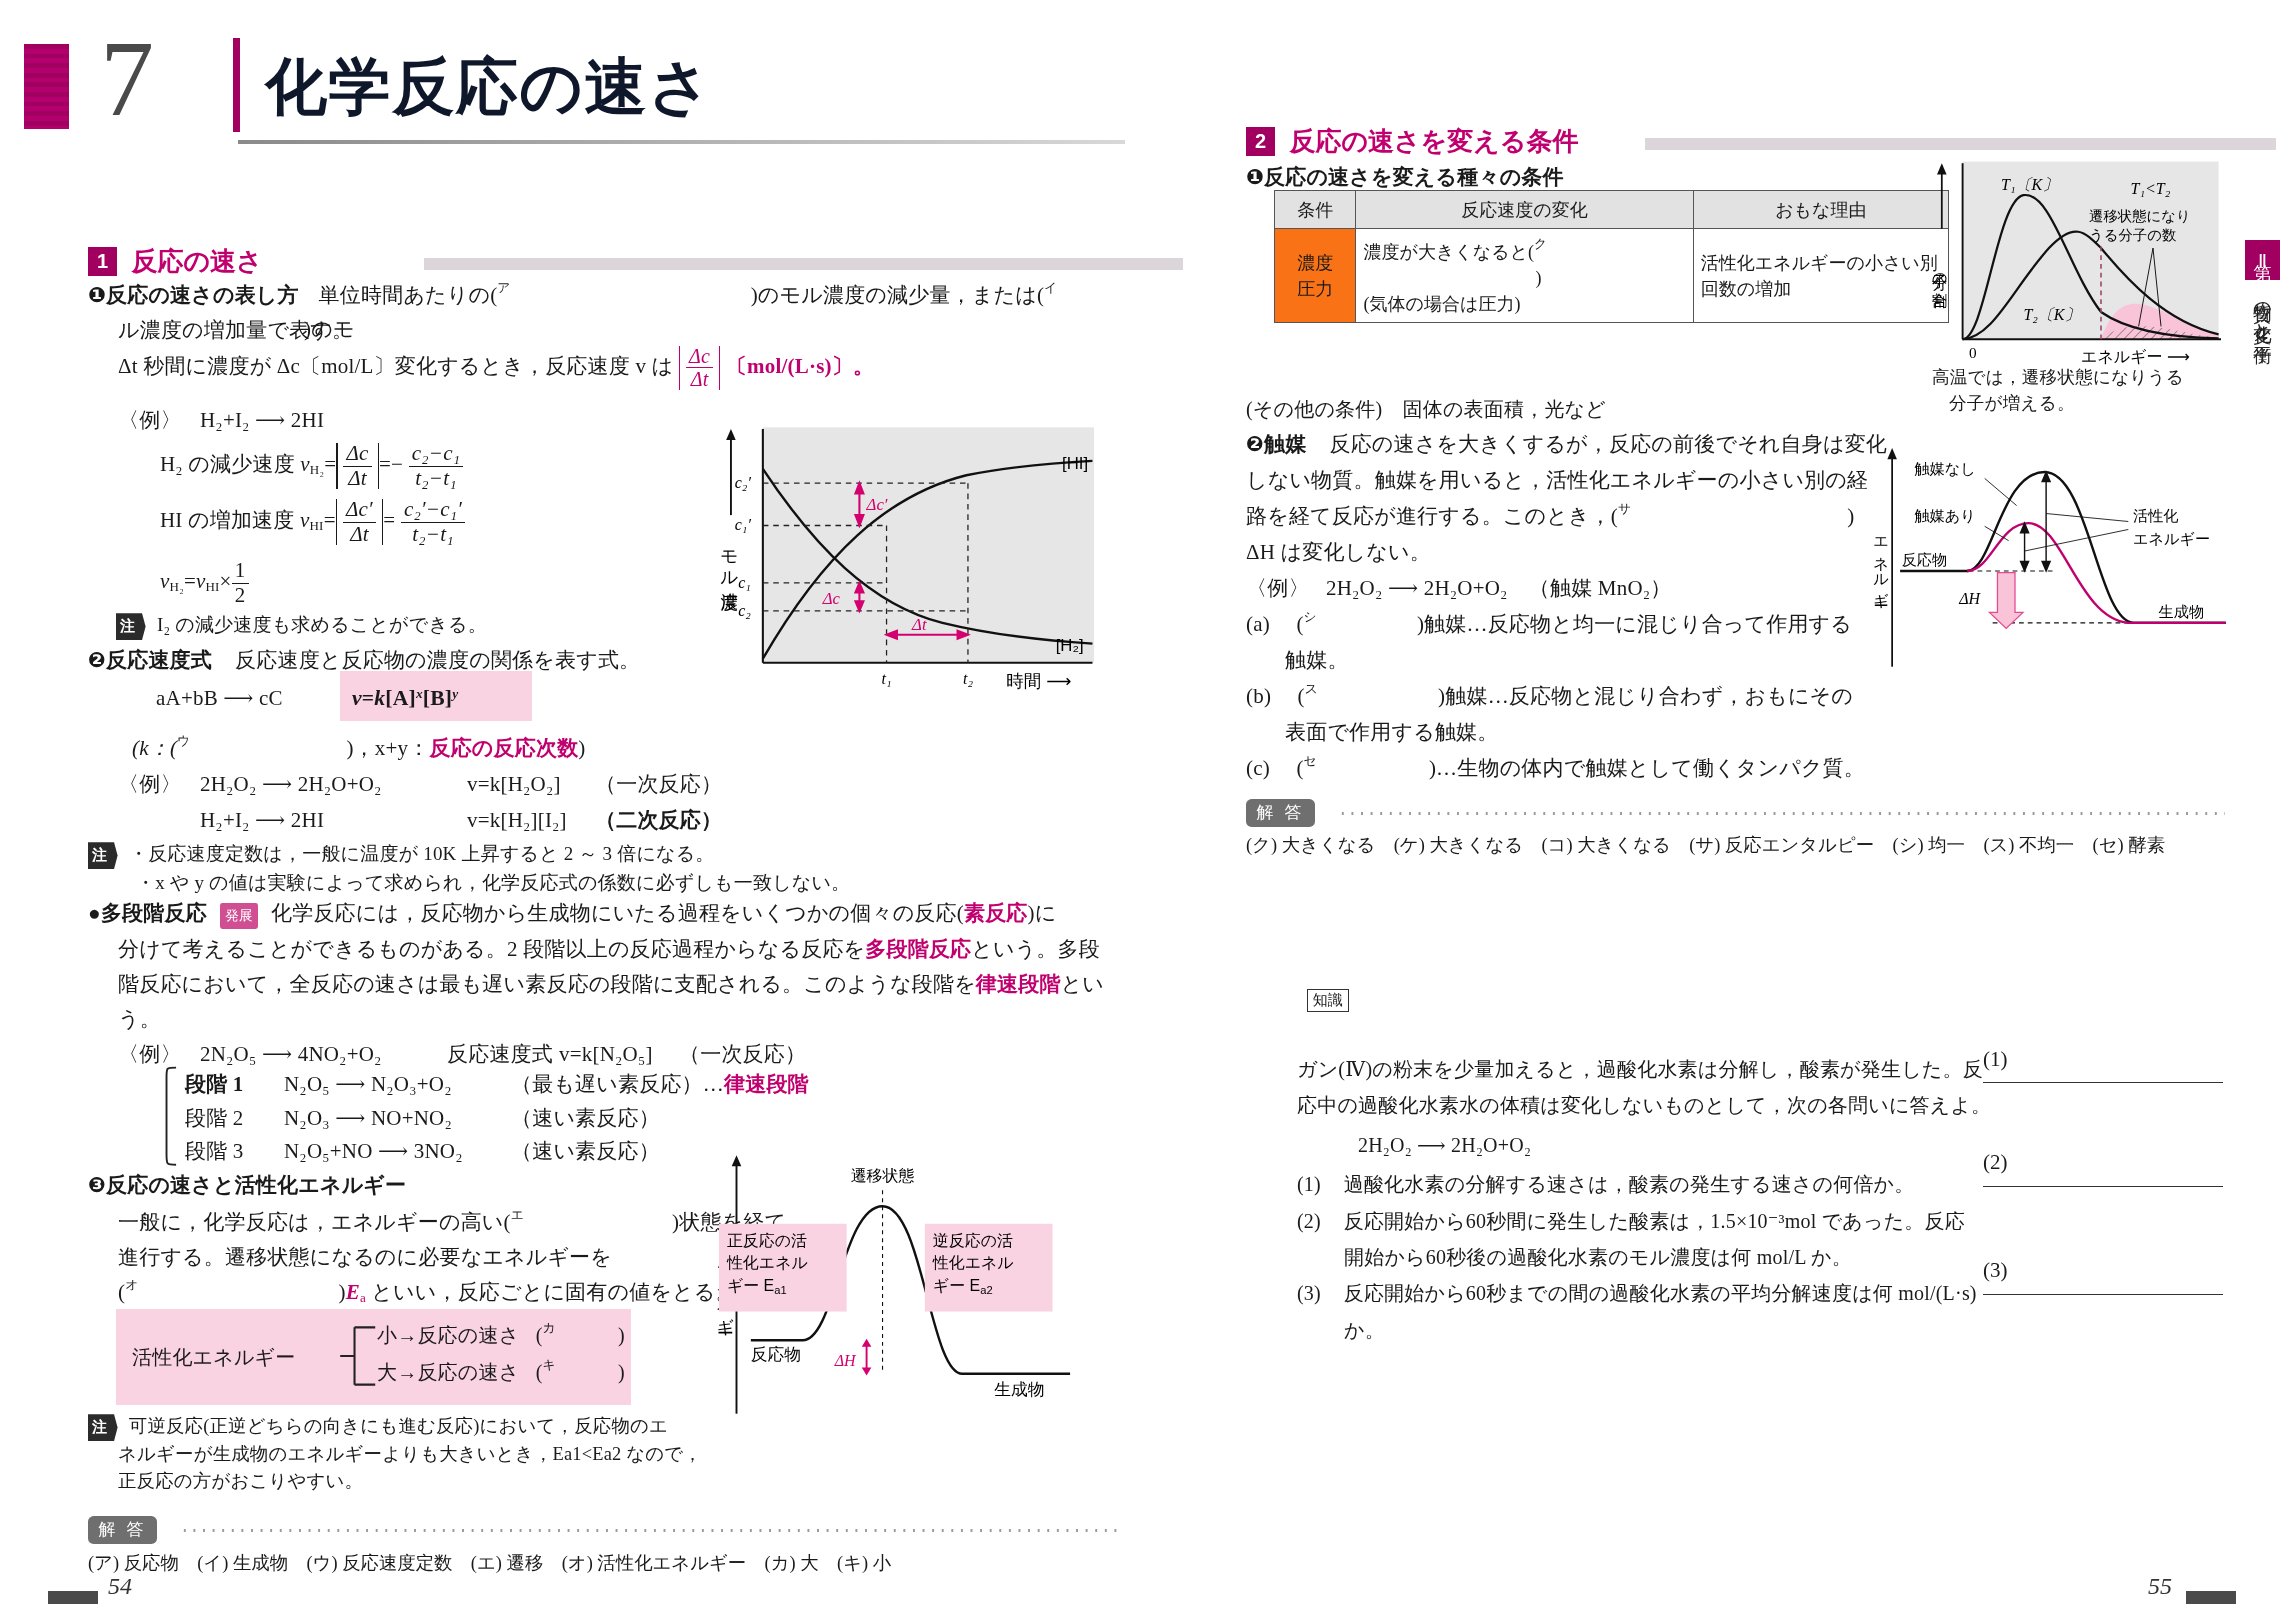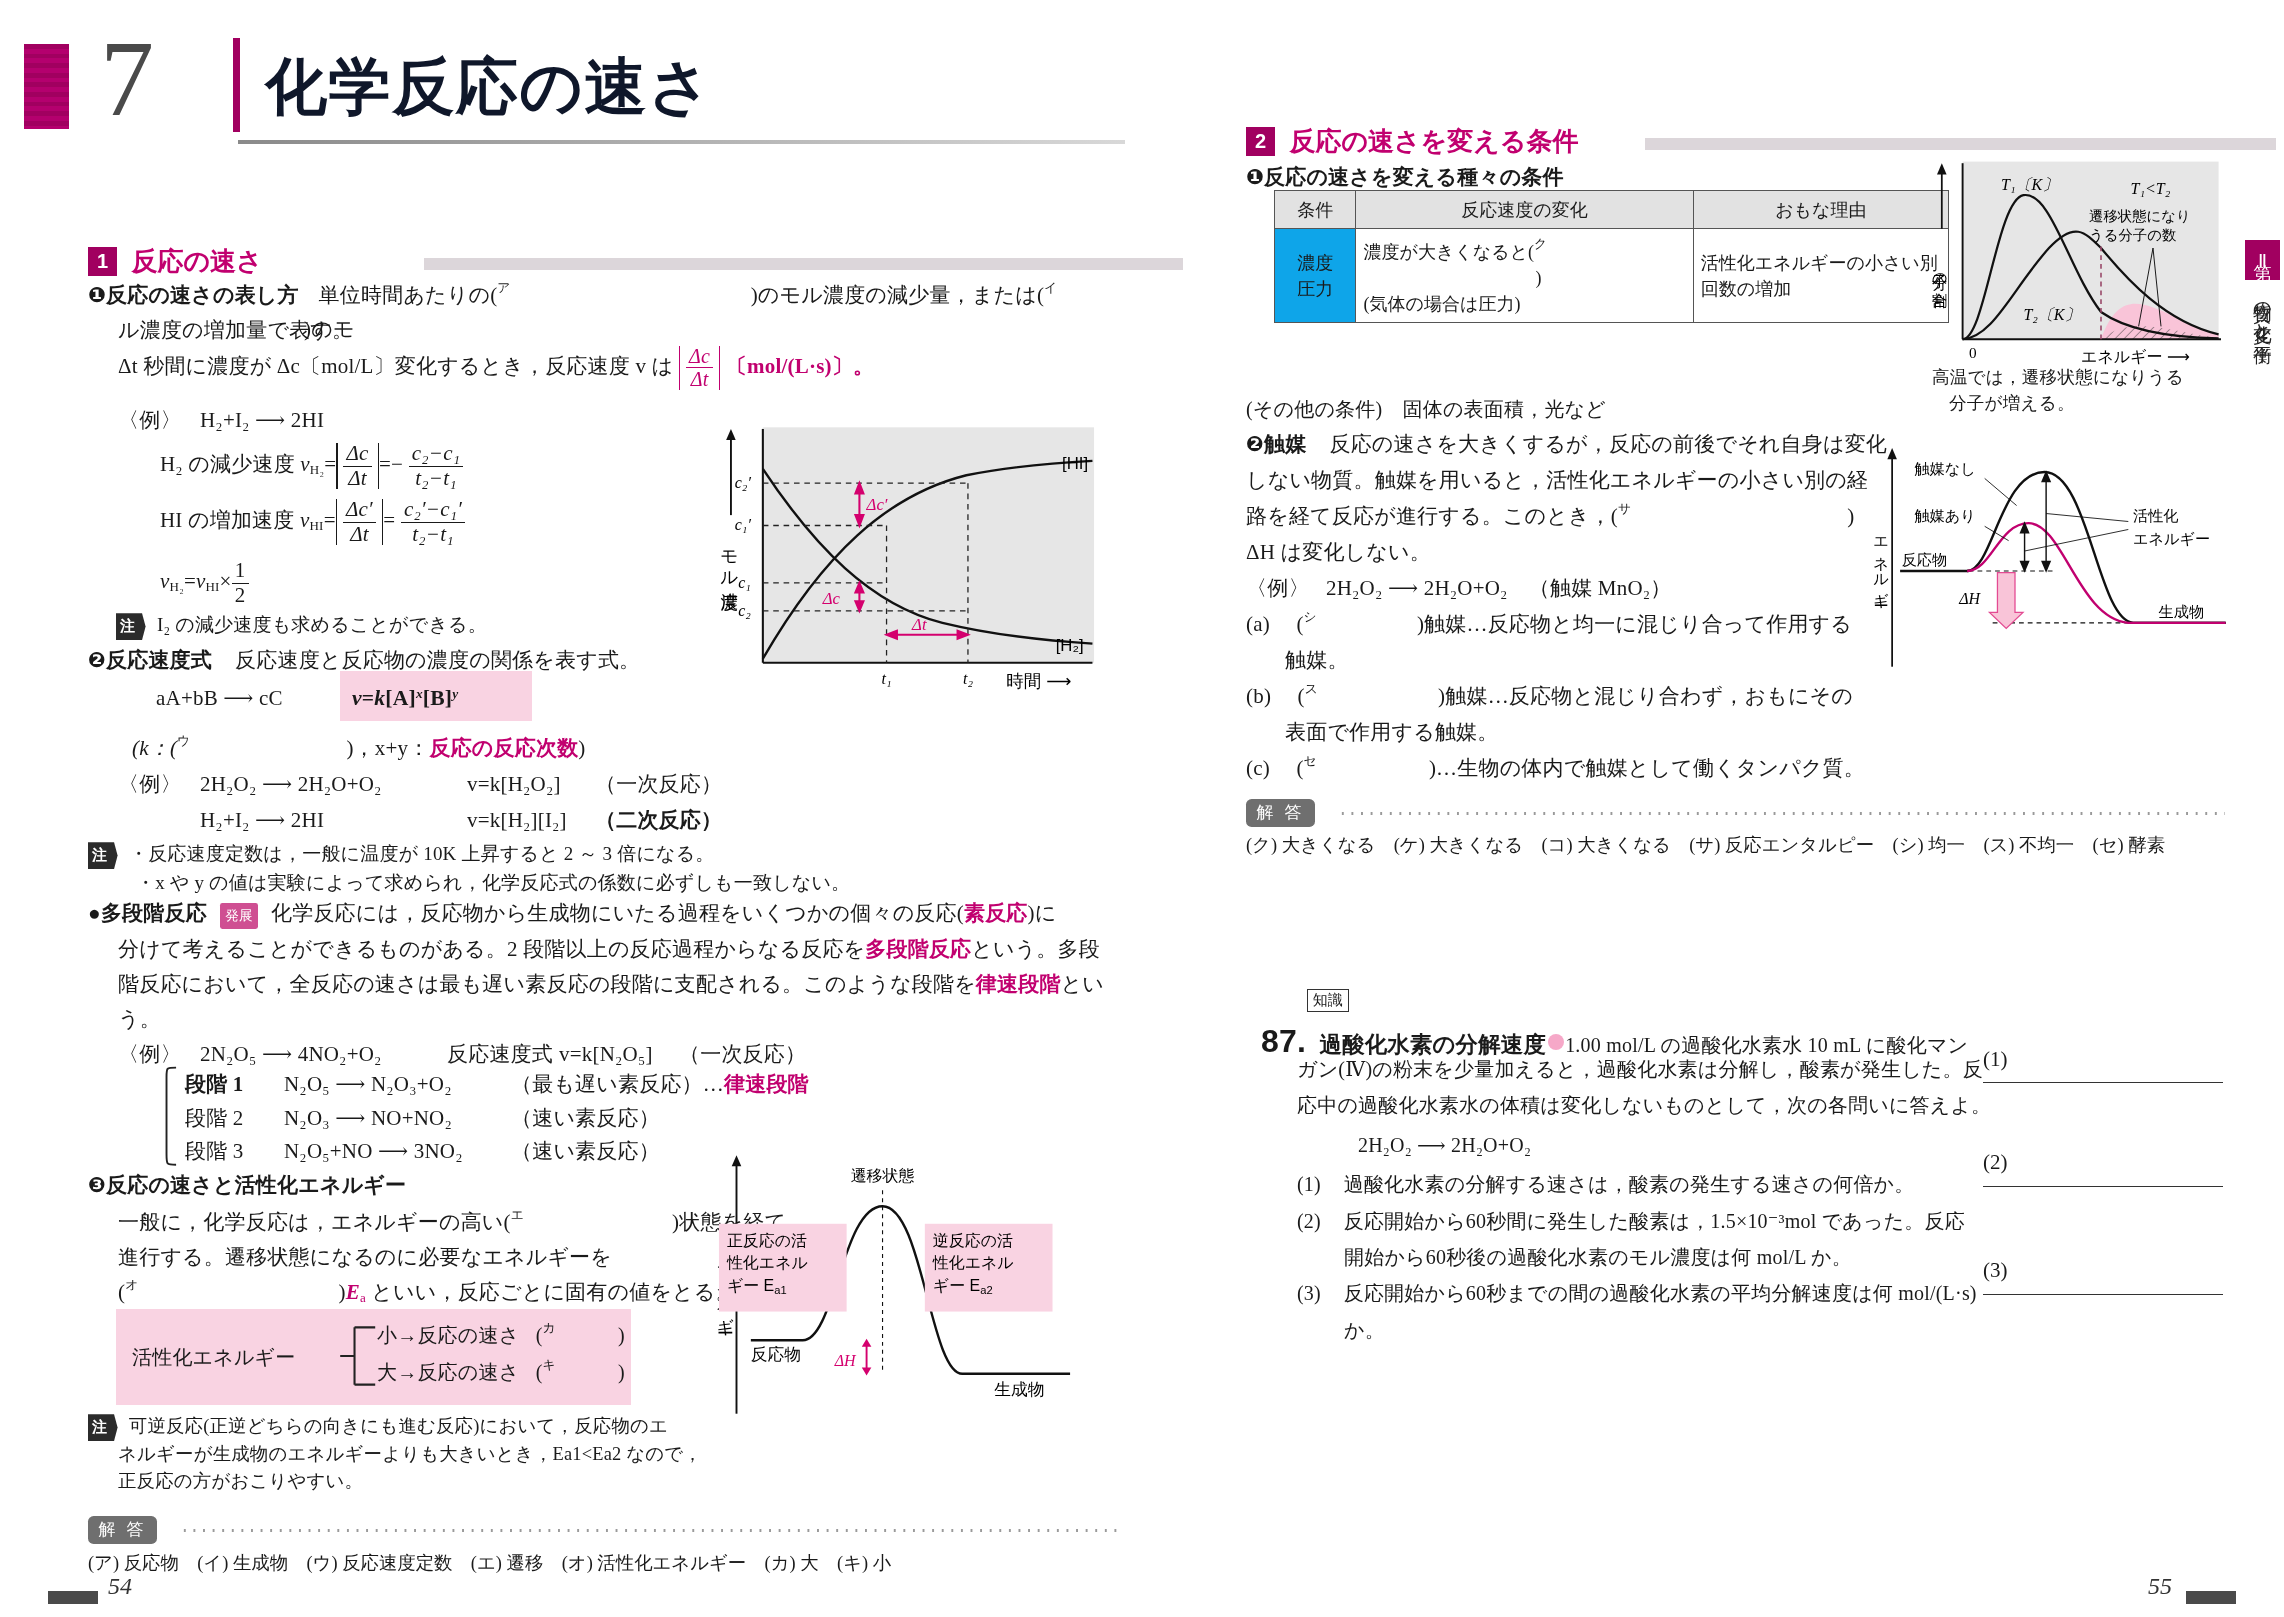--- a/index.html
+++ b/index.html
@@ -62,21 +62,21 @@
   .bars{display:inline-block;vertical-align:middle;position:relative;padding:0 7.2px;}
   .bars:before,.bars:after{content:"";position:absolute;top:2%;height:96%;width:1.3px;background:currentColor;}
   .bars:before{left:0;}.bars:after{right:0;}
 
   
   #conditions-table{position:absolute;left:1274px;top:190px;width:675px;
      border-collapse:collapse;font-size:18px;line-height:1.45;}
   #conditions-table th,#conditions-table td{border:1.1px solid #555;padding:5.6px 7.2px;
      vertical-align:middle;}
   #conditions-table th{background:#e2e2e2;text-align:center;font-weight:normal;}
-  #conditions-table td.cond{background:#0ea5e9;text-align:center;width:66px;}
+  #conditions-table td.cond{background:#f97316;text-align:center;width:66px;}
   #conditions-table td.reason{width:240px;}
 
   
   .ans-strip{position:absolute;}
   .ans-label{display:inline-block;background:#6f6f6f;color:#fff;font-size:17px;
      padding:2.4px 10.4px;border-radius:5.6px;letter-spacing:3.2px;
      font-family:"Liberation Sans","DejaVu Sans",sans-serif;}
   .dotline{position:absolute;height:3.2px;background-image:radial-gradient(circle,#9a9a9a 1.3px,transparent 1.4px);
      background-size:9.6px 3.2px;background-repeat:repeat-x;}
   .ans-text{position:absolute;font-size:18.4px;}
@@ -501,24 +501,20 @@
       <path d="M166 182 h22 v50 h10 l-21 20 l-21 -20 h10 z" fill="#f9c4d8" stroke="#e34a92" stroke-width="1.6"></path>
       <text x="118" y="222" font-size="20" font-family="Liberation Serif, serif" font-style="italic">ΔH</text>
     </svg>
   </div>
 
 
   <div class="abs" style="left:1307px;top:989px;">
     <span class="chishiki">知識</span>
   </div>
 
-  <div class="bt" style="left:1261px;top:1016px;">
-    <span class="qnum">87.</span>
-    <span class="qtitle" style="margin-left:8px;">過酸化水素の分解速度</span><span class="pinkdot"></span><span style="font-size:20px;">1.00 mol/L の過酸化水素水 10 mL に酸化マン</span>
-  </div>
   <div class="bt" style="left:1297px;top:1053px;font-size:20px;">ガン(Ⅳ)の粉末を少量加えると，過酸化水素は分解し，酸素が発生した。反</div>
   <div class="bt" style="left:1297px;top:1089px;font-size:20px;">応中の過酸化水素水の体積は変化しないものとして，次の各問いに答えよ。</div>
   <div class="bt" style="left:1358px;top:1129px;font-size:20px;">2H₂O₂ ⟶ 2H₂O+O₂</div>
 
   <div class="bt" style="left:1297px;top:1168px;font-size:20px;">
     <span>(1)</span>
     <span style="margin-left:17.6px;">過酸化水素の分解する速さは，酸素の発生する速さの何倍か。</span>
   </div>
   <div class="bt" style="left:1297px;top:1205px;font-size:20px;">
     <span>(2)</span>

